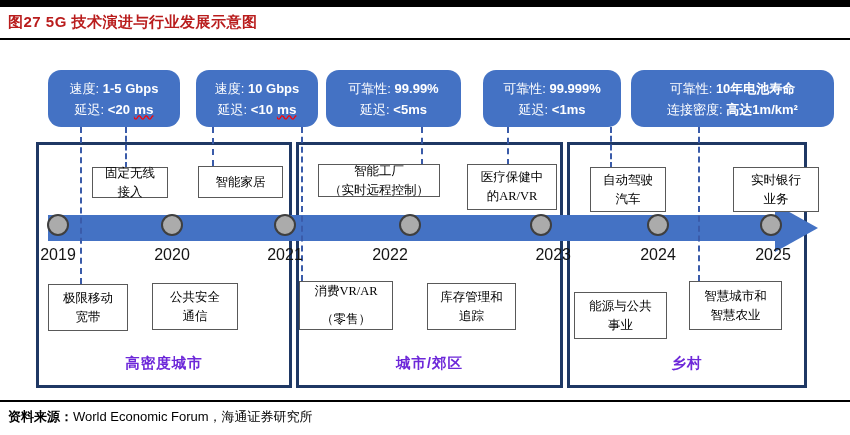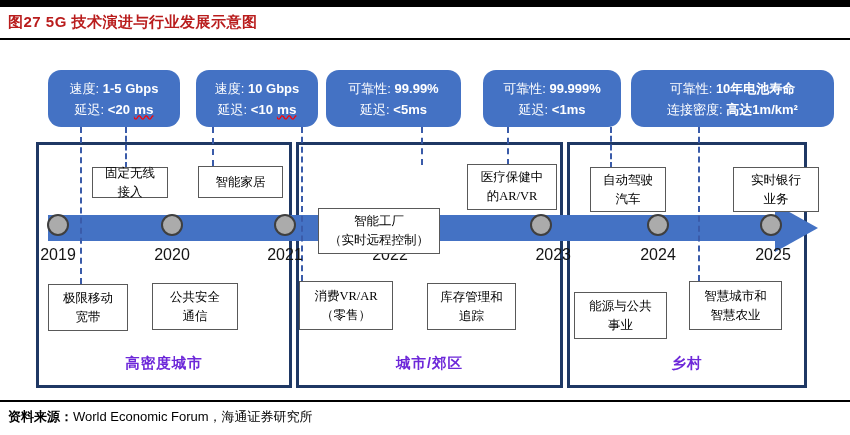--- a/index.html
+++ b/index.html
@@ -108,21 +108,21 @@
   <div class="tl-year" style="left:628px;">2024</div>
   <div class="tl-year" style="left:743px;">2025</div>
 
   <div class="wbox" style="left:92px; top:167px; width:76px; height:31px;">
     <div>固定无线</div>
     <div>接入</div>
   </div>
   <div class="wbox" style="left:198px; top:166px; width:85px; height:32px;">
     <div>智能家居</div>
   </div>
-  <div class="wbox" style="left:318px; top:164px; width:122px; height:46px;margin-top:44px;">
+  <div class="wbox" style="left:318px; top:164px; width:122px; height:33px;">
     <div>智能工厂</div>
     <div>（实时远程控制）</div>
   </div>
   <div class="wbox" style="left:467px; top:164px; width:90px; height:46px;">
     <div>医疗保健中</div>
     <div>的AR/VR</div>
   </div>
   <div class="wbox" style="left:590px; top:167px; width:76px; height:45px;">
     <div>自动驾驶</div>
     <div>汽车</div>
@@ -133,21 +133,21 @@
   </div>
 
   <div class="wbox" style="left:48px; top:284px; width:80px; height:47px;">
     <div>极限移动</div>
     <div>宽带</div>
   </div>
   <div class="wbox" style="left:152px; top:283px; width:86px; height:47px;">
     <div>公共安全</div>
     <div>通信</div>
   </div>
-  <div class="wbox" style="left:299px; top:281px; width:94px; height:49px;">
+  <div class="wbox" style="left:299px; top:281px; width:94px; height:49px;justify-content:space-between;">
     <div>消费VR/AR</div>
     <div>（零售）</div>
   </div>
   <div class="wbox" style="left:427px; top:283px; width:89px; height:47px;">
     <div>库存管理和</div>
     <div>追踪</div>
   </div>
   <div class="wbox" style="left:574px; top:292px; width:93px; height:47px;">
     <div>能源与公共</div>
     <div>事业</div>

